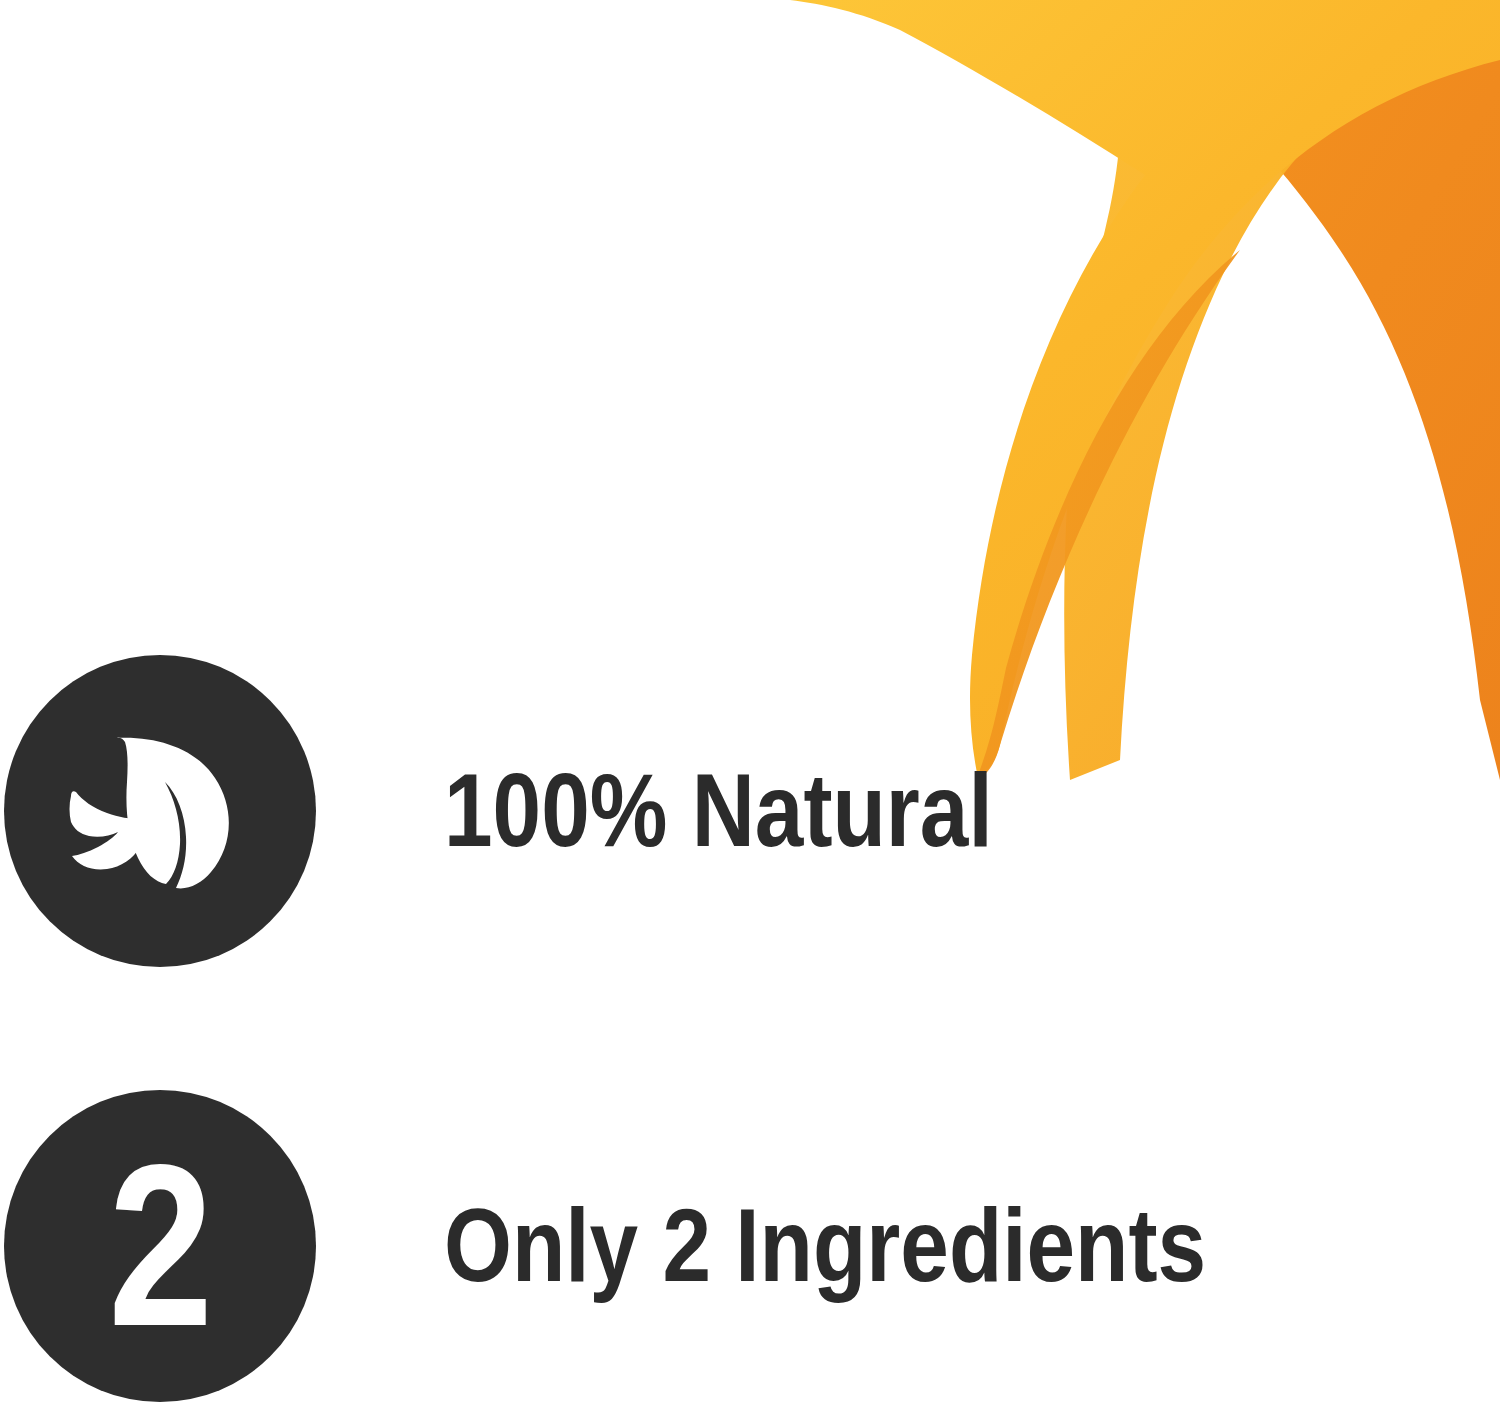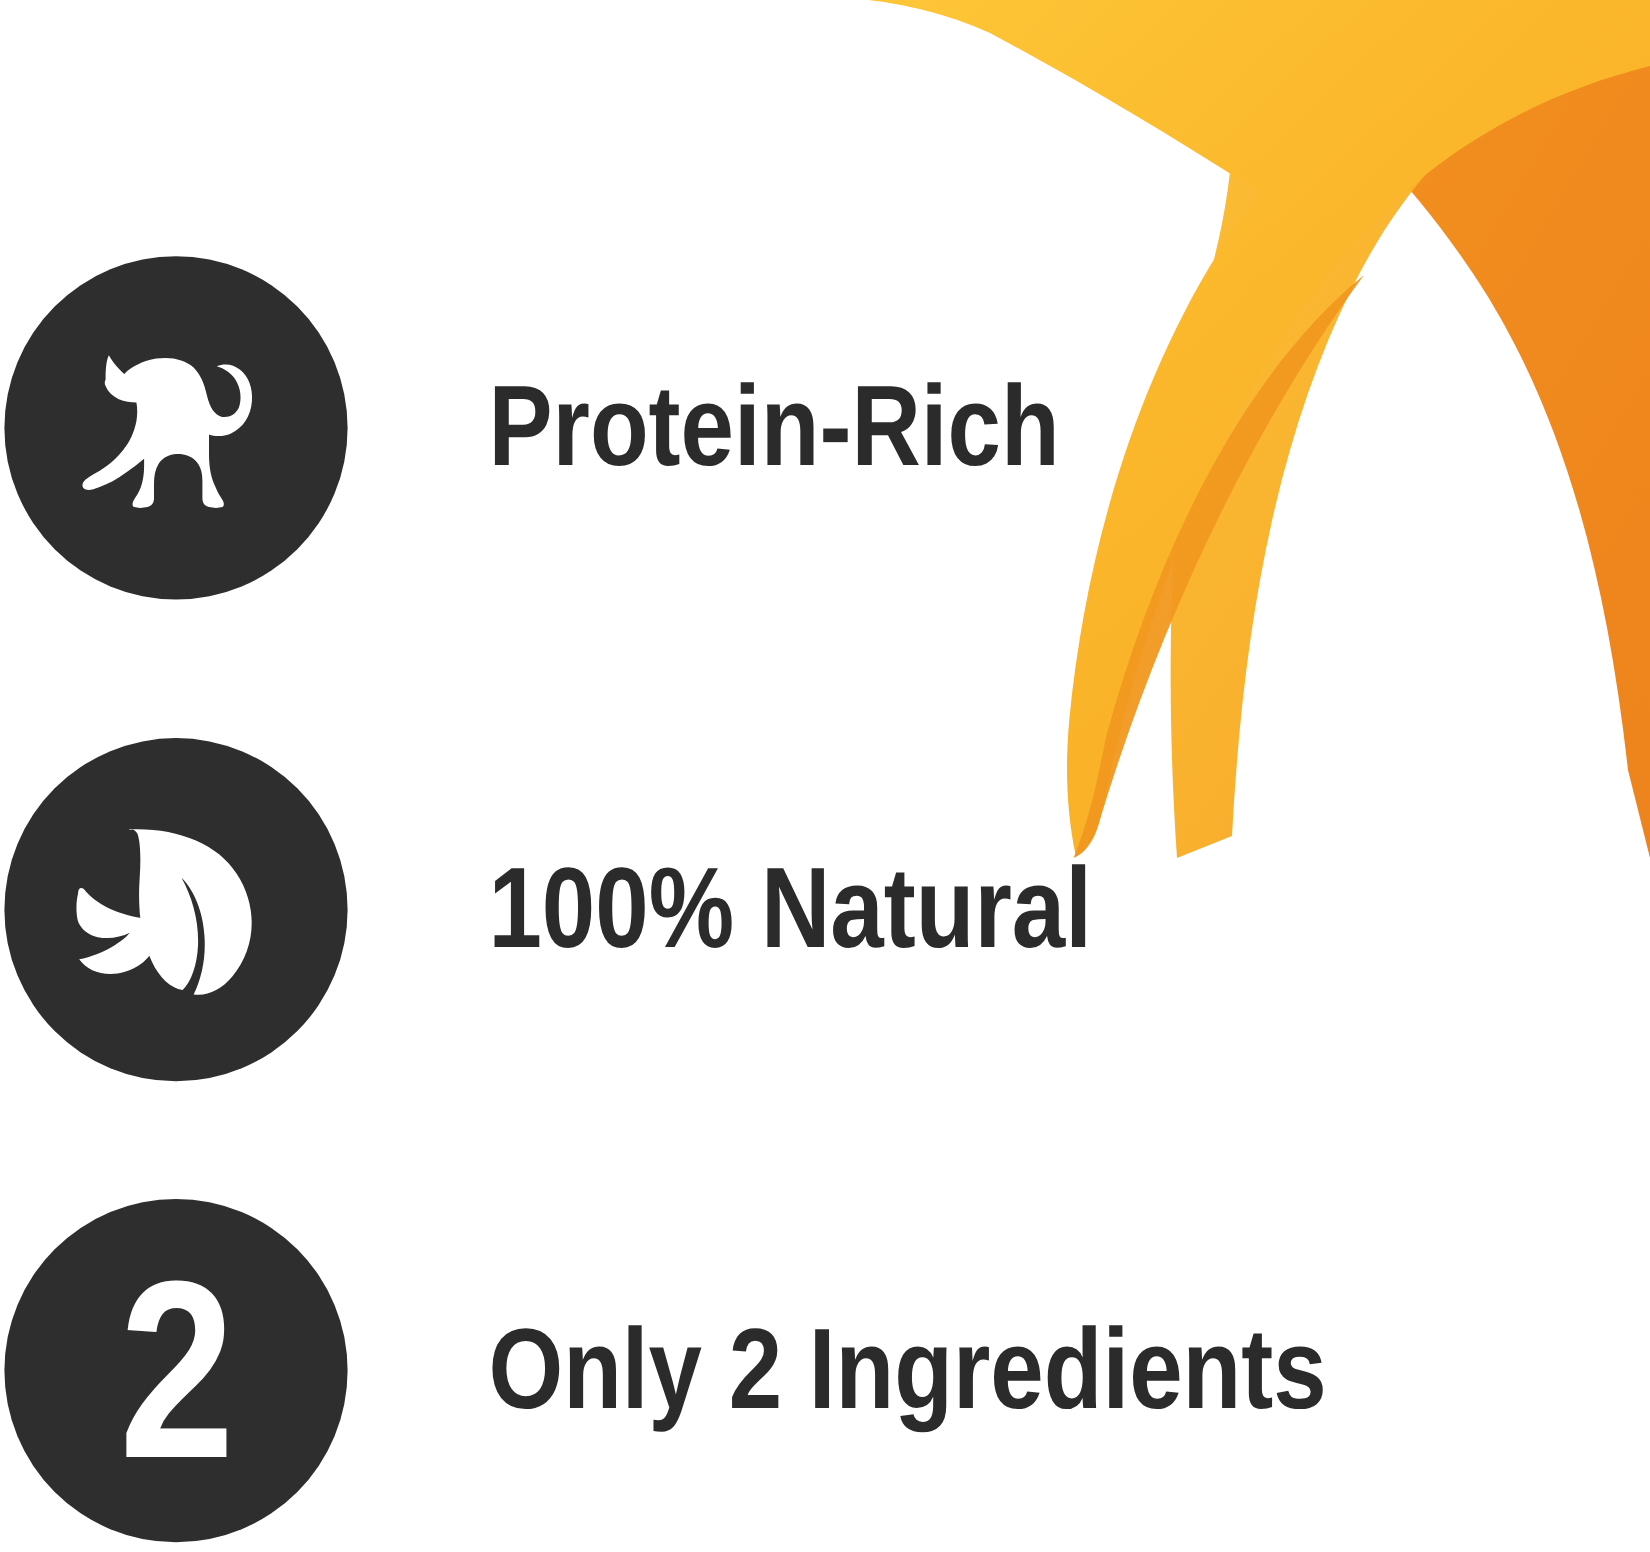--- a/index.html
+++ b/index.html
@@ -37,21 +37,21 @@
   }
   .feature-row {
     position: absolute;
     left: 4px;
     width: 1300px;
     height: 312px;
     display: flex;
     align-items: center;
   }
   .feature-row.row-0 { top: 233px; }
-  .feature-row.row-1 { top: 671px; }
+  .feature-row.row-1 { top: 655px; }
   .feature-row.row-2 { top: 1090px; }
 
   .icon-badge {
     position: relative;
     flex: 0 0 auto;
     width: 312px;
     height: 312px;
     border-radius: 50%;
     background: #2e2e2e;
     display: flex;
@@ -125,73 +125,20 @@
                C460,120 375,70 300,30 C260,12 222,4 190,0 Z" fill="url(#gradLight)"></path>
 
       <path d="M640,250 C530,400 450,580 400,745 C395,765 386,776 376,780
                C392,740 398,706 406,668
                C452,500 530,340 640,250 Z" fill="url(#gradEdge)" opacity="0.95"></path>
     </svg>
   </div>
 
   <div class="features">
 
-    <div class="feature-row row-0">
-      <div class="icon-badge">
-        <span>
-          <svg width="200" height="160" viewBox="0 0 200 160" aria-hidden="true">
-            <path fill="#ffffff" d="
-              M36,36
-              C36,24 37,18 39,14
-              C41,18 46,25 53,31
-              C60,24 70,19 82,17
-              C96,15 108,18 116,25
-              C122,31 126,40 128,50
-              C131,62 135,68 142,70
-              C148,71 154,68 157,62
-              C160,54 159,44 154,36
-              C150,30 144,26 137,24
-              C144,21 152,22 158,27
-              C166,33 170,44 169,56
-              C168,69 161,80 150,85
-              C143,88 136,88 130,86
-              L130,104
-              C130,116 132,126 136,134
-              C138,139 140,142 142,145
-              C144,148 144,151 142,152
-              C139,153 134,153 130,152
-              C126,151 124,148 124,144
-              L124,128
-              C124,120 122,114 118,110
-              C113,105 106,103 98,104
-              C92,105 87,108 84,113
-              C81,118 80,124 80,131
-              L80,144
-              C80,148 78,151 74,152
-              C70,153 65,153 62,152
-              C60,151 60,148 62,145
-              C64,142 66,139 68,134
-              C70,128 71,122 71,115
-              L71,108
-              C66,112 60,117 54,121
-              C46,127 38,131 30,134
-              C25,136 21,137 18,136
-              C15,135 14,132 16,129
-              C18,126 22,124 27,121
-              C36,116 45,109 52,100
-              C58,93 62,84 64,74
-              C65,68 65,62 64,57
-              C59,57 53,56 48,54
-              C42,51 38,47 36,42
-              C35,40 35,38 36,36 Z"></path>
-          </svg>
-        </span>
-      </div>
-      <div class="feature-label">Protein-Rich</div>
-    </div>
 
     <div class="feature-row row-1">
       <div class="icon-badge">
         <span>
           <svg width="210" height="190" viewBox="0 0 210 190" aria-hidden="true">
 
             <path fill="#ffffff" d="
               M62,22
               C104,20 142,34 160,62
               C180,92 178,130 156,156

